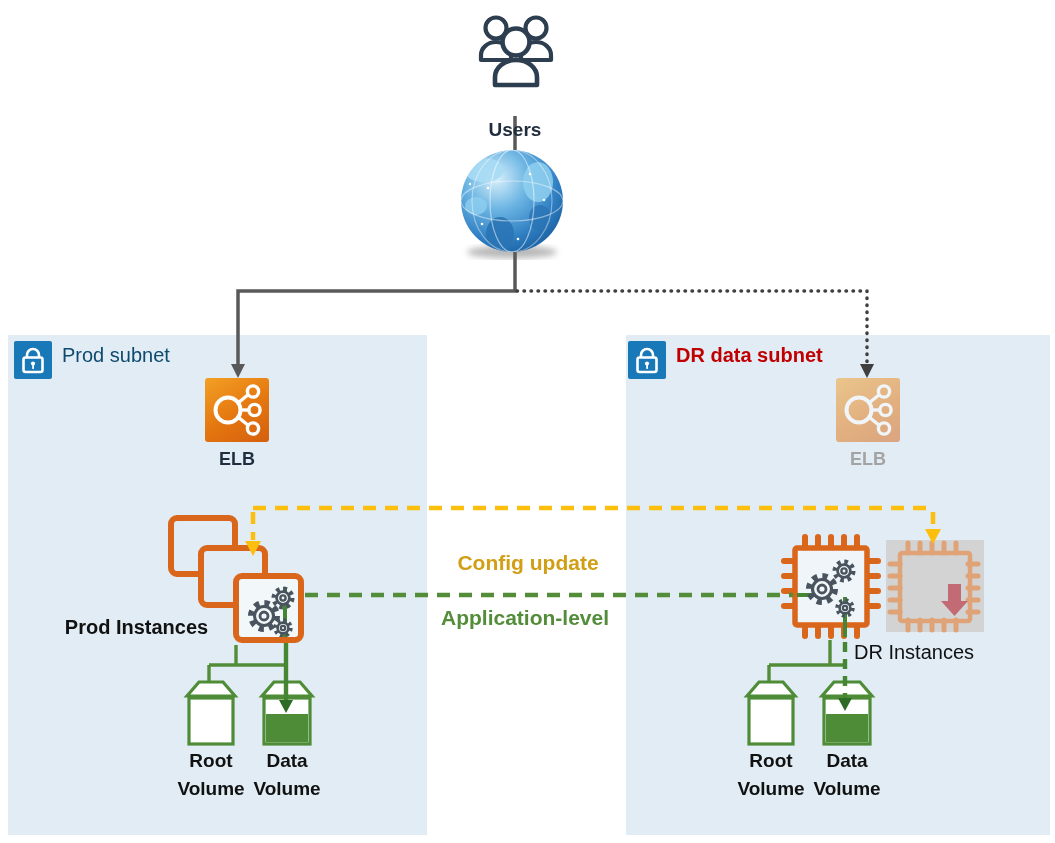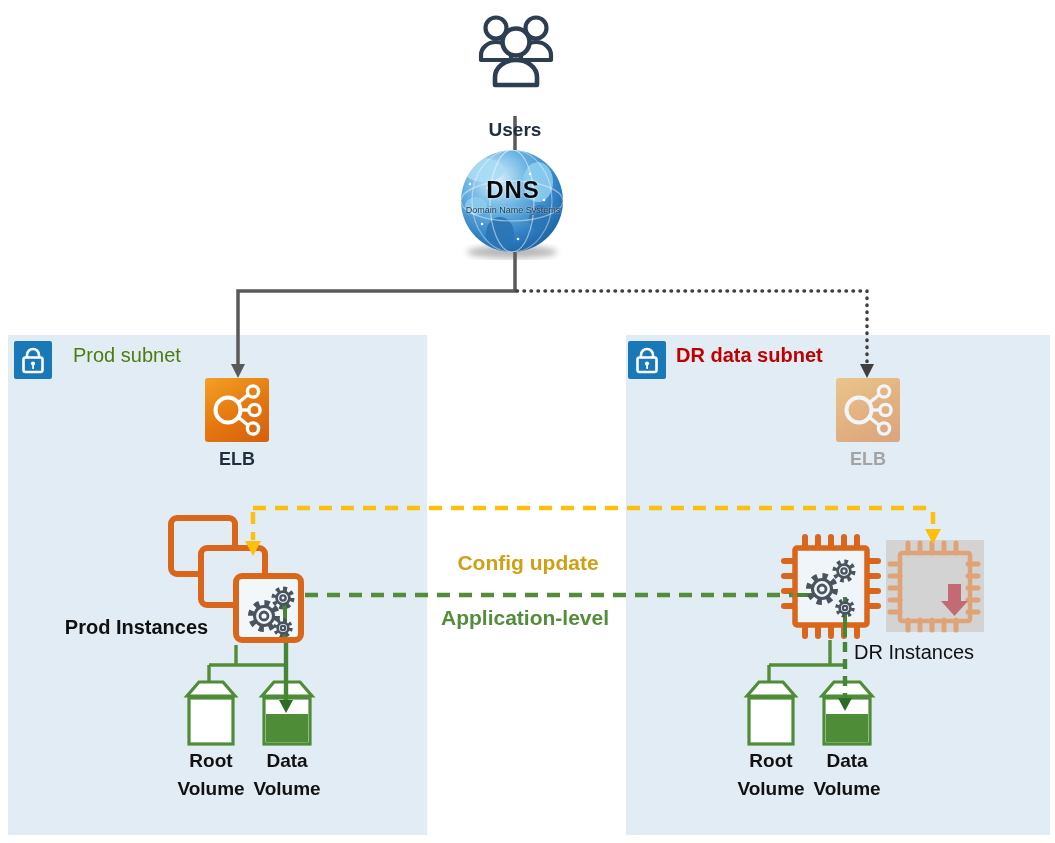--- a/index.html
+++ b/index.html
@@ -79,24 +79,20 @@
       <ellipse cx="64" cy="57" rx="40" ry="51" fill="none" stroke="#ffffff" stroke-opacity="0.4" stroke-width="1.2"></ellipse>
       <ellipse cx="64" cy="57" rx="51" ry="20" fill="none" stroke="#ffffff" stroke-opacity="0.45" stroke-width="1.2"></ellipse>
       <circle cx="40" cy="44" r="1.3" fill="#fff"></circle>
         <circle cx="82" cy="30" r="1.3" fill="#fff"></circle>
       <circle cx="96" cy="56" r="1.3" fill="#fff"></circle>
         <circle cx="34" cy="80" r="1.3" fill="#fff"></circle>
       <circle cx="70" cy="95" r="1.3" fill="#fff"></circle>
         <circle cx="22" cy="40" r="1.2" fill="#fff"></circle>
     </g>
   </svg>
-  <div class="abs txt-layer center" style="left:452px;top:176px;width:122px;z-index:7;">
-    <div style="font-size:24px;font-weight:800;color:#060a0e;letter-spacing:1px;text-shadow:0 0 3px rgba(255,255,255,.85);">DNS</div>
-    <div style="font-size:9px;color:#16364f;margin-top:1px;text-shadow:0 0 2px rgba(255,255,255,.9);">Domain Name Systems</div>
-  </div>
 
   <div class="abs icon-layer" style="left:205px;top:378px;width:64px;height:64px;border-radius:3px;
        background:linear-gradient(150deg,#f3a025 0%,#e4760f 55%,#d55f0e 100%);">
     <svg width="64" height="64">
       <g stroke="#fff" fill="none">
         <circle cx="23" cy="32" r="12.5" stroke-width="4"></circle>
         <line x1="33" y1="25" x2="44" y2="16" stroke-width="3.4"></line>
         <line x1="35.5" y1="32" x2="43" y2="32" stroke-width="3.4"></line>
         <line x1="33" y1="39" x2="44" y2="48" stroke-width="3.4"></line>
         <circle cx="48" cy="13.5" r="5.6" stroke-width="3.4"></circle>
@@ -256,21 +252,21 @@
 
     <g stroke="#538d3a" stroke-width="3.4" fill="none">
       <path d="M830,640 V665 M769,665 V681 M769,665 H846"></path>
       <path d="M845,642 V698" stroke-width="4.4" stroke="#458632" stroke-dasharray="10 7"></path>
     </g>
     <polygon points="838,698 852,698 845,711" fill="#2e6b27"></polygon>
   </svg>
 
   <div class="lbl txt-layer center" style="left:470px;top:90px;width:90px;font-size:19px;font-weight:600;color:#1f2d3d;margin-top:29px;">Users</div>
 
-  <div class="lbl txt-layer" style="left:62px;top:344px;font-size:20px;color:#4d7c0f;margin-left:11px;">Prod subnet</div>
+  <div class="lbl txt-layer" style="left:62px;top:344px;font-size:20px;color:#0c4a6e;">Prod subnet</div>
   <div class="lbl txt-layer" style="left:676px;top:344px;font-size:20px;font-weight:700;color:#c00000;">DR data subnet</div>
 
   <div class="lbl txt-layer center" style="left:205px;top:449px;width:64px;font-size:18px;font-weight:700;color:#1f2d3d;">ELB</div>
   <div class="lbl txt-layer center" style="left:836px;top:449px;width:64px;font-size:18px;font-weight:600;color:#a3a3a3;">ELB</div>
 
   <div class="lbl txt-layer" style="left:45px;top:616px;width:183px;text-align:center;font-size:20px;font-weight:700;">Prod Instances</div>
   <div class="lbl txt-layer" style="left:854px;top:641px;font-size:20px;font-weight:400;">DR Instances</div>
 
   <div class="lbl txt-layer center" style="left:413px;top:516px;width:230px;font-size:21px;font-weight:600;color:#d19f15;margin-top:35px;">Config update</div>
   <div class="lbl txt-layer center" style="left:405px;top:603px;width:240px;font-size:21px;font-weight:600;color:#538d3a;line-height:1.42;">

